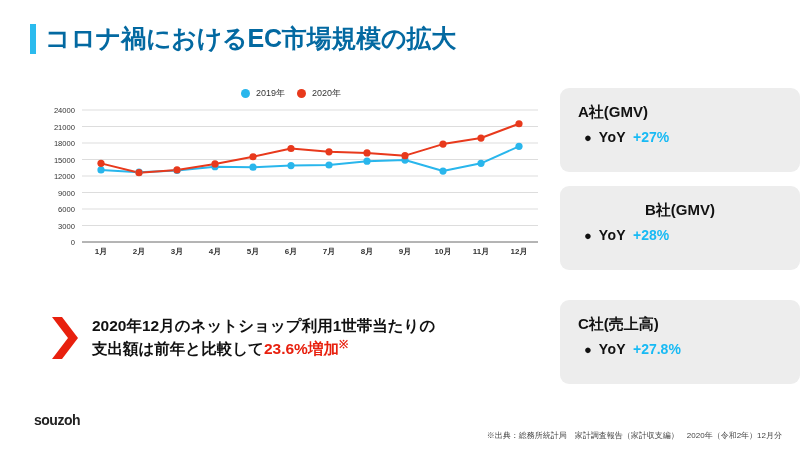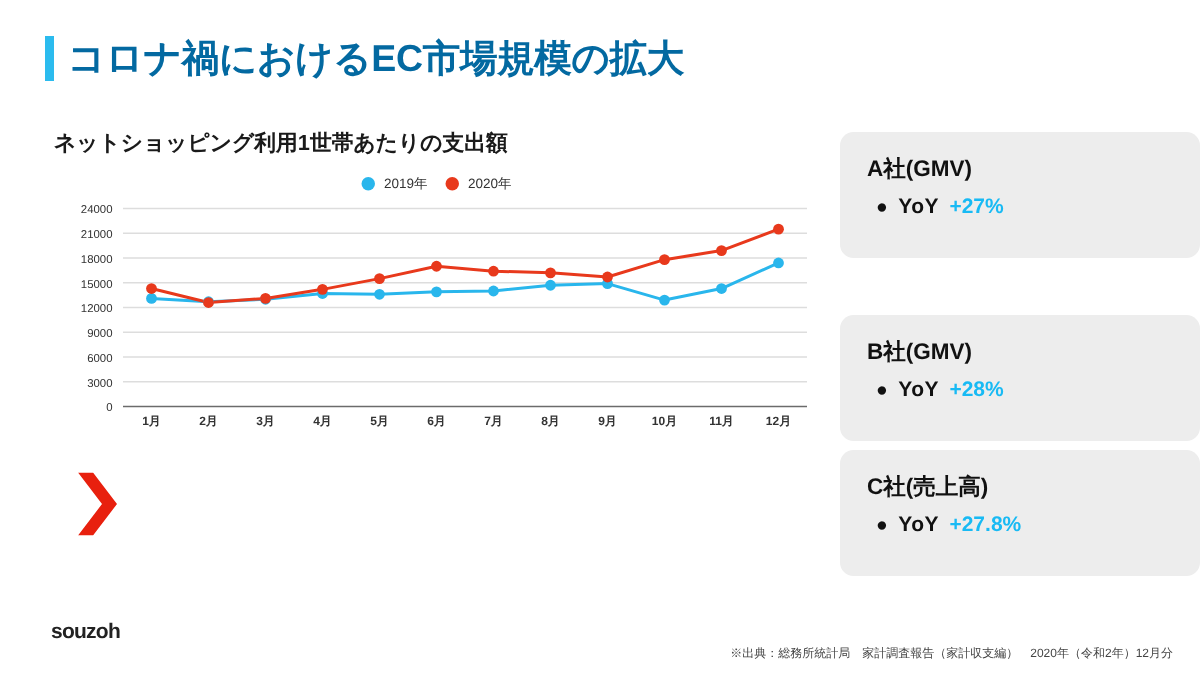--- a/index.html
+++ b/index.html
@@ -47,42 +47,41 @@
   #callout-text { font-size:15.5px; font-weight:bold; line-height:1.45; color:#111; }
   .hl-red { color:#E8200E; }
   .aster { font-size:11px; vertical-align:super; color:#E8200E; }
 
   
   .stat-card {
     position:absolute; left:560px; width:240px; height:84px;
     background:#EDEDED; border-radius:9px; padding:15px 18px;
   }
   #card-a { top:88px; }
-  #card-b { top:210px; }
+  #card-b { top:186px;text-align:center; }
   #card-c { top:300px; }
   .card-title { font-size:15px; font-weight:bold; color:#111; margin-bottom:7px; }
   .card-metric { font-size:14px; font-weight:bold; color:#111; display:flex; align-items:center; gap:7px; padding-left:6px; }
   .bullet { font-size:13px; line-height:1; }
   .metric-label { letter-spacing:0.3px; }
   .metric-value { color:#18BAF4; }
 
   
   #logo { position:absolute; left:34px; top:412px; font-size:14px; font-weight:bold; letter-spacing:-0.5px; color:#222; }
   #source-note { position:absolute; right:18px; top:430px; font-size:8px; color:#444; white-space:nowrap; }
 </style>
 </head>
 <body>
 
 <div id="slide-title-row">
   <div id="title-accent" style="background: rgb(43, 187, 238);"></div>
   <div id="slide-title">コロナ禍におけるEC市場規模の拡大</div>
 </div>
 
 <div id="chart-panel">
-  <div id="chart-heading">ネットショッピング利用1世帯あたりの支出額</div>
 
   <div id="chart-legend">
     <div class="legend-item">
       <span class="legend-dot" style="background: rgb(41, 182, 236);"></span>
       <span class="legend-label">2019年</span>
     </div>
     <div class="legend-item">
       <span class="legend-dot" style="background: rgb(232, 57, 28);"></span>
       <span class="legend-label">2020年</span>
     </div>
@@ -147,20 +146,24 @@
         <circle cx="445" cy="34.05" r="3.6" fill="#E8391C"></circle>
         <circle cx="483" cy="19.75" r="3.6" fill="#E8391C"></circle>
       </svg>
   </div>
 </div>
 
 <div id="callout">
   <svg id="callout-arrow" viewBox="0 0 26 42">
     <polygon points="0,0 16,21 0,42 10,42 26,21 10,0" fill="#E8200E"></polygon>
   </svg>
+  <div id="callout-text">
+    <div>2020年12月のネットショップ利用1世帯当たりの</div>
+    <div><span>支出額は前年と比較して</span><span class="hl-red">23.6%増加</span><span class="aster">※</span></div>
+  </div>
 </div>
 
 <div class="stat-card" id="card-a">
   <div class="card-title">A社(GMV)</div>
   <div class="card-metric">
     <span class="bullet">●</span>
     <span class="metric-label">YoY</span>
     <span class="metric-value" style="color: rgb(24, 186, 244);">+27%</span>
   </div>
 </div>

